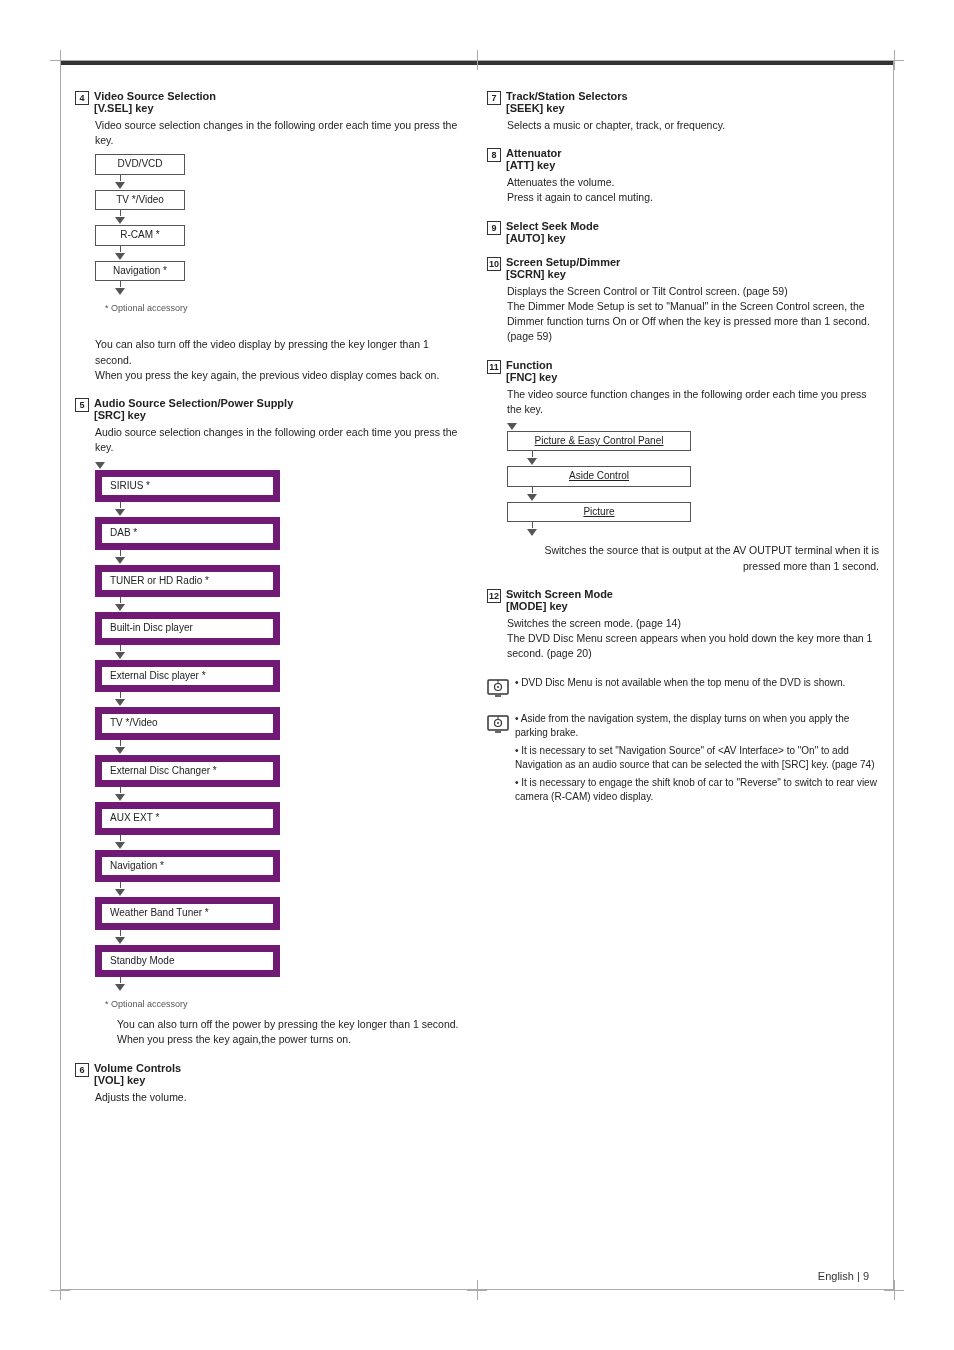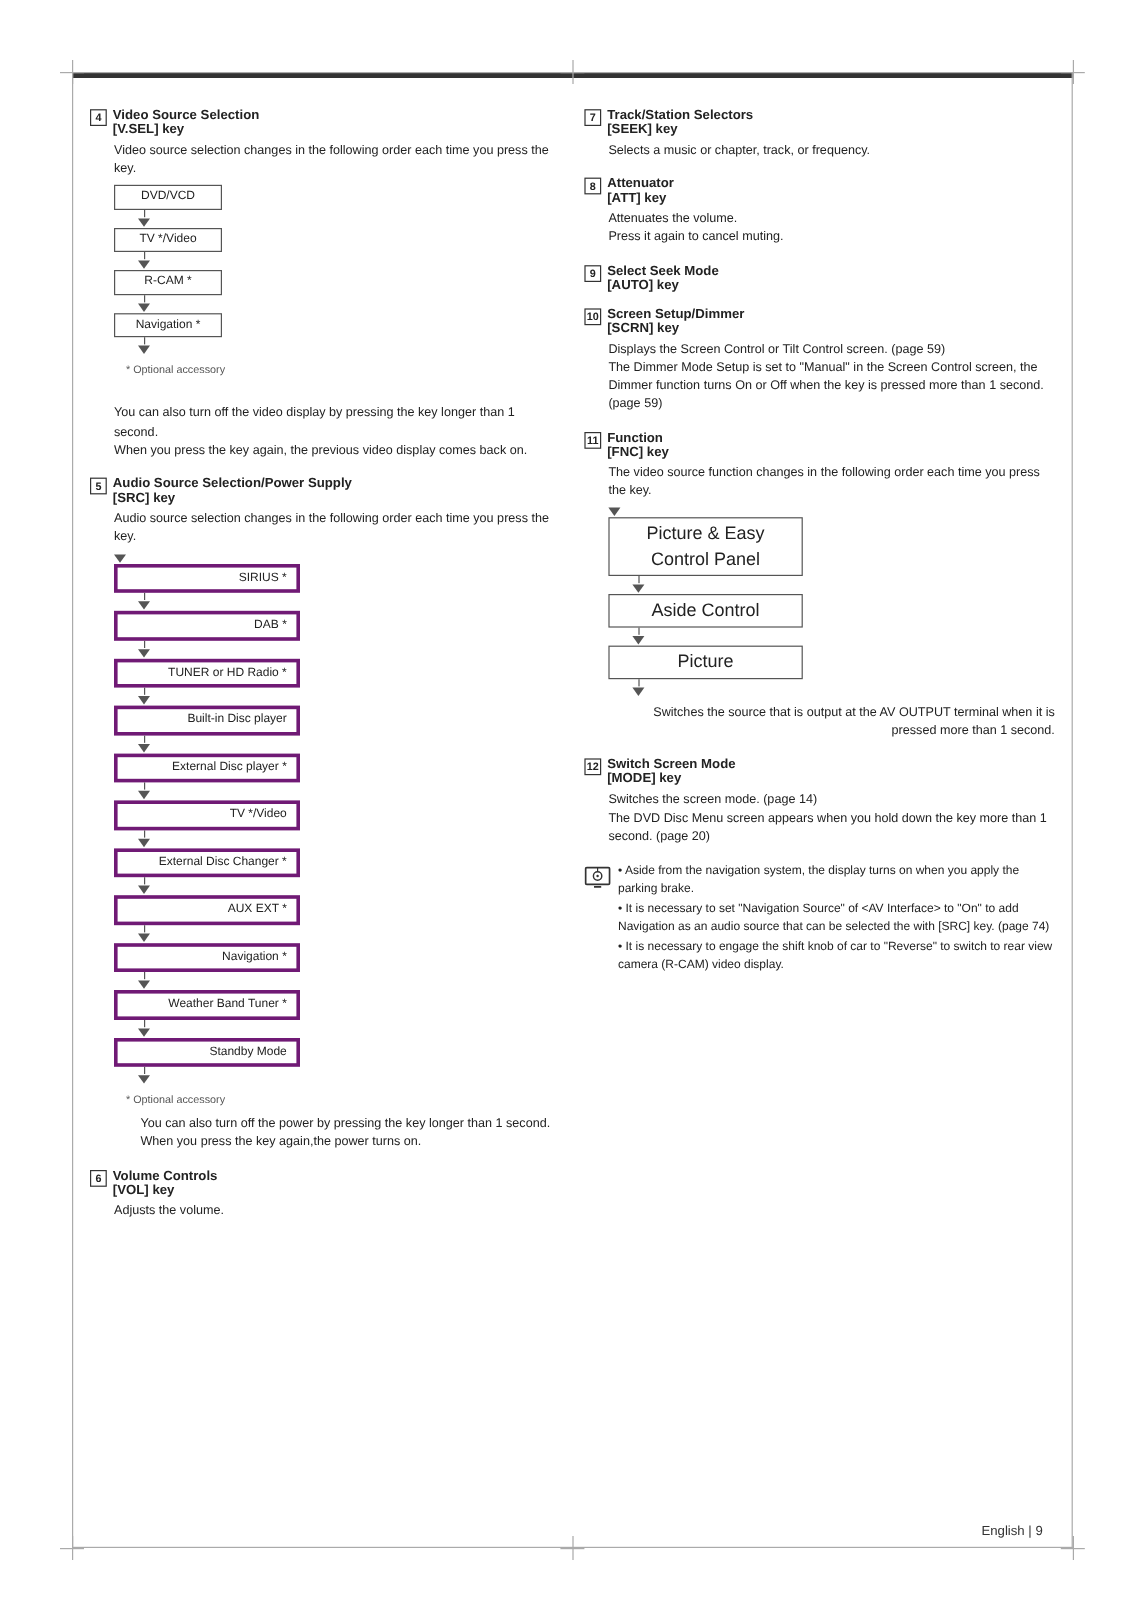--- a/index.html
+++ b/index.html
@@ -192,36 +192,37 @@
     .page-footer {
       position: absolute;
       bottom: 68px;
       right: 85px;
       font-size: 11px;
       color: #333;
     }
 
     
     .flow-box-wide {
-      border: 3px solid #701a75;
+      border: 7px solid #701a75;
       padding: 2px 8px;
       font-size: 10px;
-      width: 155px;
-      text-align: right;
+      width: 185px;
+      text-align: left;
       background: #fff;
     }
 
     
     .flow-box-right {
       border: 1px solid #555;
       padding: 2px 8px;
-      font-size: 15px;
-      width: 162px;
+      font-size: 10px;
+      width: 184px;
       text-align: center;
       background: #fff;
+      text-decoration: underline;
     }
 
     
     .top-bar {
       position: absolute;
       top: 60px; left: 60px; right: 60px;
       height: 5px;
       background: #333;
     }
 
@@ -472,20 +473,36 @@
         <div>
           <div class="section-title">Switch Screen Mode</div>
           <div class="section-subtitle">[MODE] key</div>
         </div>
       </div>
       <div class="section-body">
         <p>Switches the screen mode. (page 14)<br>The DVD Disc Menu screen appears when you hold down the key more than 1 second. (page 20)</p>
       </div>
     </div>
 
+    <div class="note-box">
+      <div class="note-icon" style="font-size:18px;">
+        <svg width="22" height="22" viewBox="0 0 22 22">
+          <rect x="1" y="3" width="20" height="14" rx="1" fill="none" stroke="#333" stroke-width="1.5"></rect>
+          <circle cx="11" cy="10" r="3.5" fill="none" stroke="#333" stroke-width="1.2"></circle>
+          <circle cx="11" cy="10" r="1" fill="#333"></circle>
+          <line x1="11" y1="3" x2="11" y2="6.5" stroke="#333" stroke-width="1"></line>
+          <line x1="8" y1="19" x2="14" y2="19" stroke="#333" stroke-width="1.5"></line>
+        </svg>
+      </div>
+      <div class="note-text">
+        <ul>
+          <li>DVD Disc Menu is not available when the top menu of the DVD is shown.</li>
+        </ul>
+      </div>
+    </div>
 
     <div class="note-box">
       <div class="note-icon">
         <svg width="22" height="22" viewBox="0 0 22 22">
           <rect x="1" y="3" width="20" height="14" rx="1" fill="none" stroke="#333" stroke-width="1.5"></rect>
           <circle cx="11" cy="10" r="3.5" fill="none" stroke="#333" stroke-width="1.2"></circle>
           <circle cx="11" cy="10" r="1" fill="#333"></circle>
           <line x1="11" y1="3" x2="11" y2="6.5" stroke="#333" stroke-width="1"></line>
           <line x1="8" y1="19" x2="14" y2="19" stroke="#333" stroke-width="1.5"></line>
         </svg>

